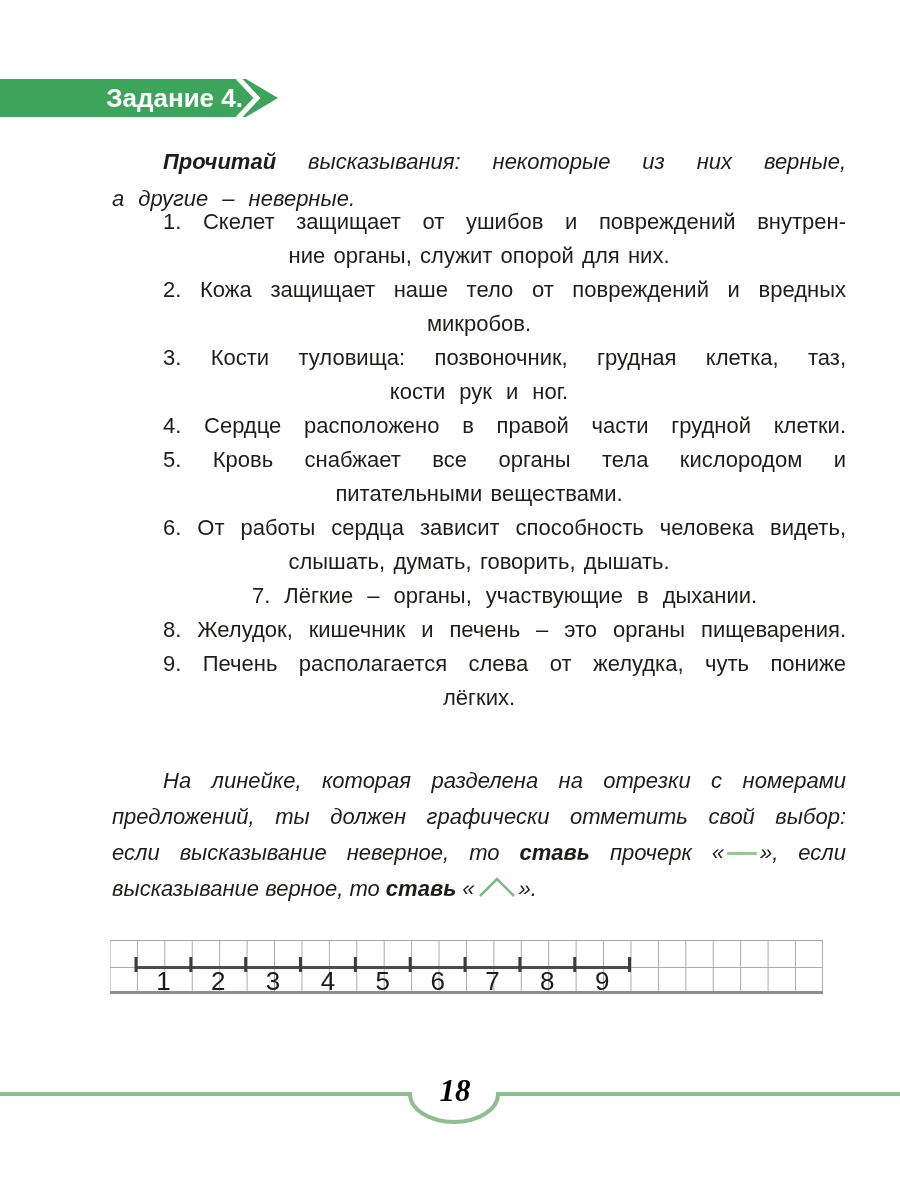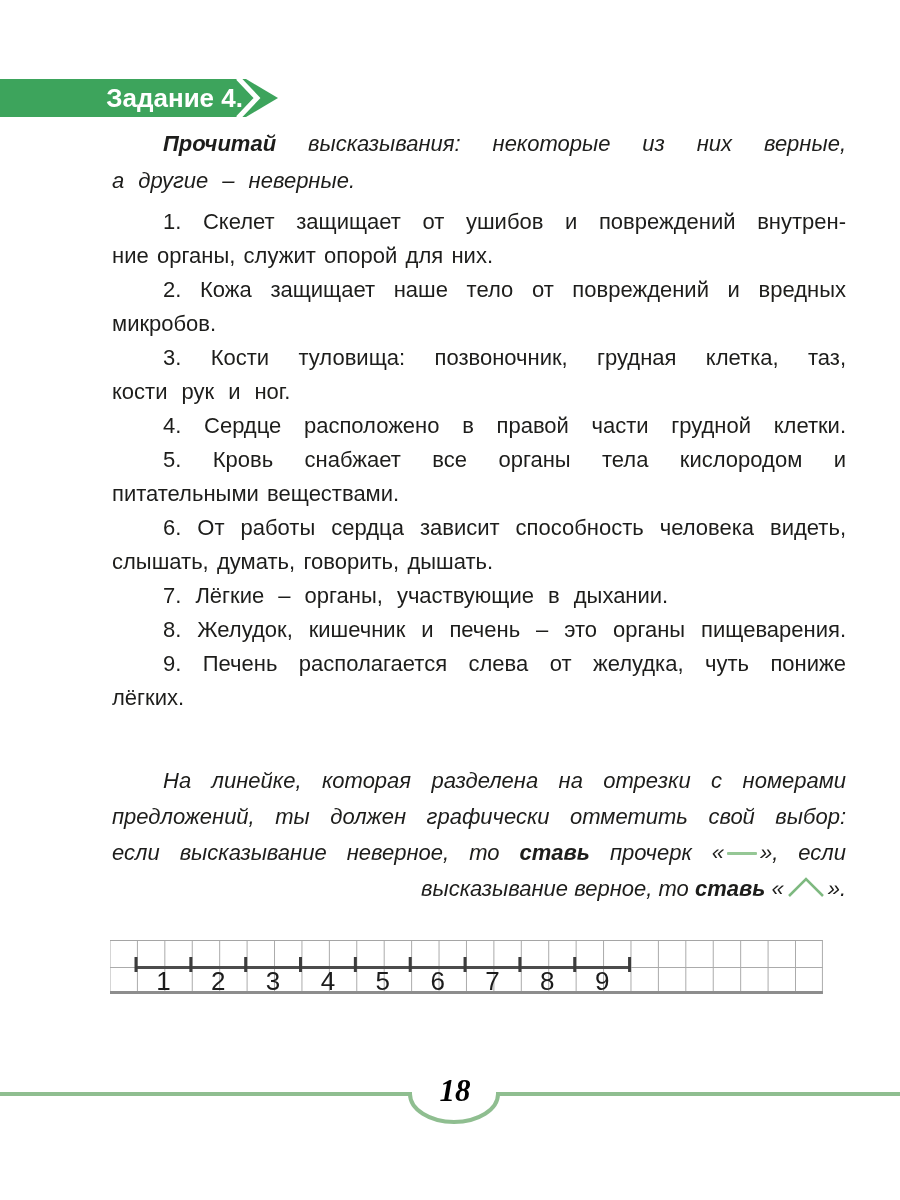--- a/index.html
+++ b/index.html
@@ -11,28 +11,28 @@
   .badge-text{font-family:"Liberation Sans","DejaVu Sans",sans-serif;font-weight:bold;font-size:26px;fill:#ffffff;}
   .badge-notch{fill:none;stroke:#ffffff;stroke-width:5;}
 
   
   .tblock{position:absolute;left:112px;width:734px;}
   .line{white-space:normal;}
   .jl{text-align:justify;text-align-last:justify;}
   .indent{text-indent:51px;}
   .loose{word-spacing:0.36em;}
 
-  .intro{top:125px;font-style:italic;font-size:22px;line-height:37px;}
+  .intro{top:143px;font-style:italic;font-size:22px;line-height:37px;}
   .intro b{font-weight:700;}
 
   .statements{top:205px;font-size:22px;line-height:34px;word-spacing:0.10em;}
-  .statements .line{height:34px;}
+  .statements .line{height:34px;text-align:center;}
 
   .note{top:763px;font-style:italic;font-size:22px;line-height:36px;}
-  .note .line{height:36px;text-align:right;}
+  .note .line{height:36px;}
   .note b{font-weight:700;}
   .dash-symbol{display:inline-block;width:30px;height:3px;background:#95c795;vertical-align:5px;margin:0 3px;border-radius:1px;}
   .chevron-svg{vertical-align:-3px;margin:0 2px;}
 
   
   .ruler{position:absolute;left:110px;top:940px;width:714px;height:56px;}
 
   
   .footer-svg{position:absolute;left:0;top:1090px;}
   .pagenum{position:absolute;left:395px;top:1073px;width:120px;text-align:center;

